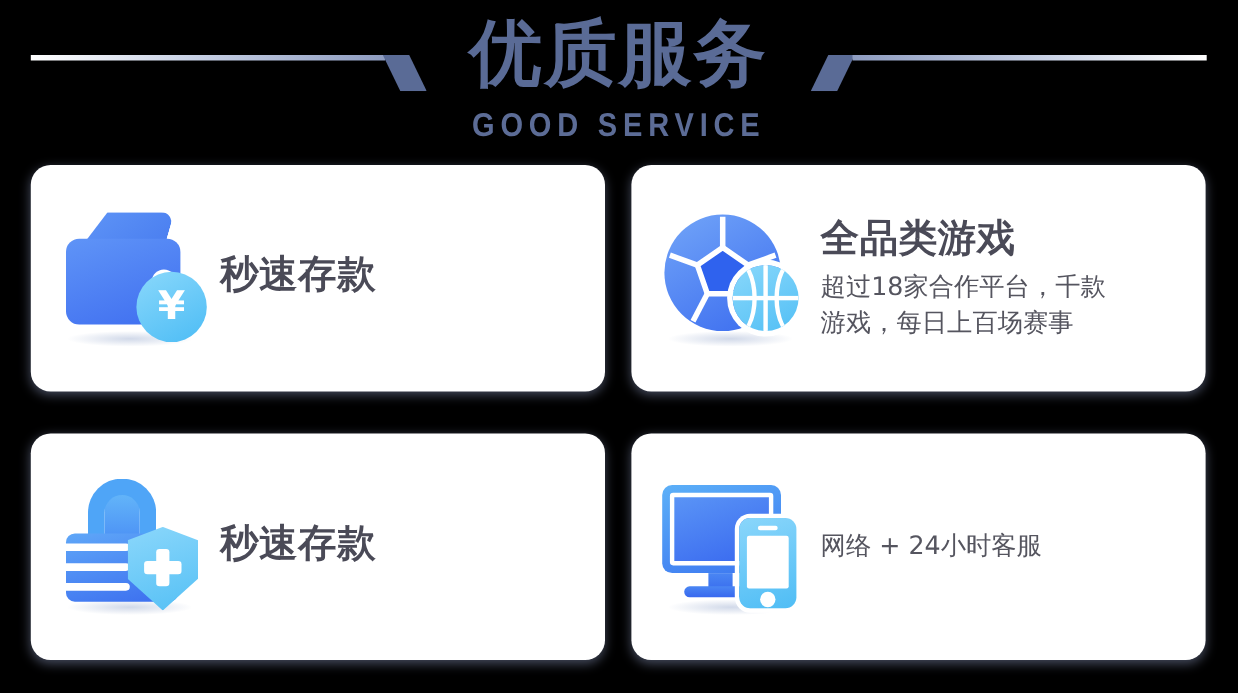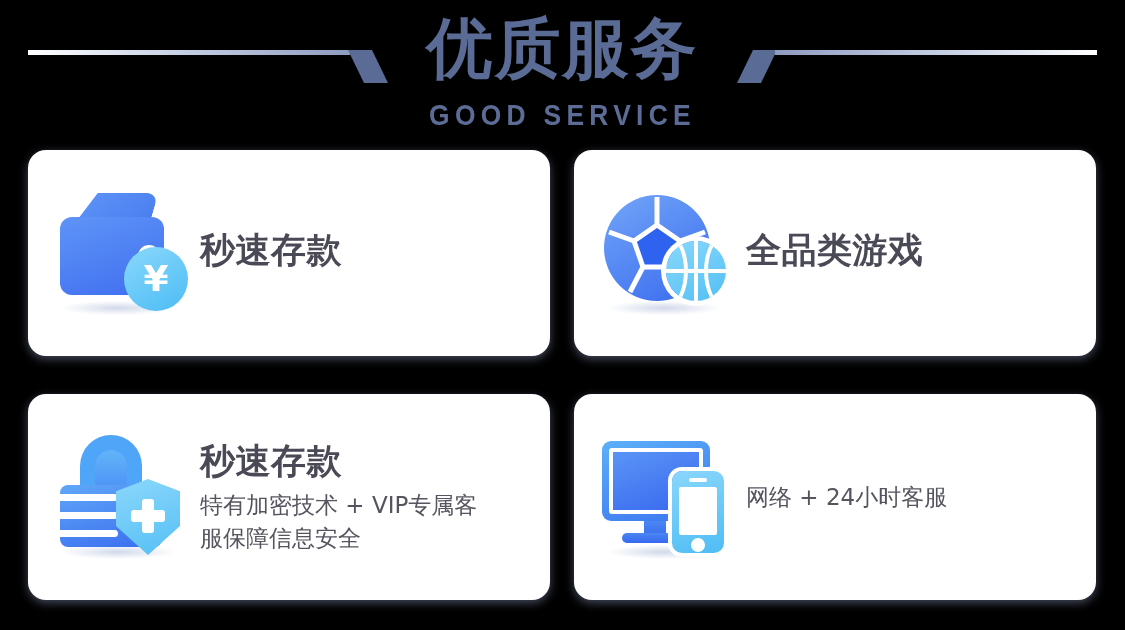--- a/index.html
+++ b/index.html
@@ -409,42 +409,42 @@
       </div>
       <div class="basket">
         <div class="bv"></div>
         <div class="bh"></div>
         <div class="bc1"></div>
         <div class="bc2"></div>
       </div>
     </div>
     <div class="card-text">
       <div class="card-title">全品类游戏</div>
+      <div class="card-sub">
+        <span>超过18家合作平台，千款</span>
+        <span>游戏，每日上百场赛事</span>
+      </div>
     </div>
   </div>
 
   <div class="card">
     <div class="card-icon">
       <div class="icon-shadow"></div>
       <div class="lock-shackle"></div>
       <div class="lock-body">
         <i></i>
         <i></i>
         <i></i>
       </div>
       <div class="shield"></div>
       <div class="shield-cross-v"></div>
       <div class="shield-cross-h"></div>
     </div>
     <div class="card-text">
       <div class="card-title">秒速存款</div>
-      <div class="card-sub">
-        <span>特有加密技术 + VIP专属客</span>
-        <span>服保障信息安全</span>
-      </div>
     </div>
   </div>
 
   <div class="card">
     <div class="card-icon">
       <div class="icon-shadow"></div>
       <div class="monitor">
         <div class="monitor-screen"></div>
       </div>
       <div class="monitor-neck"></div>

